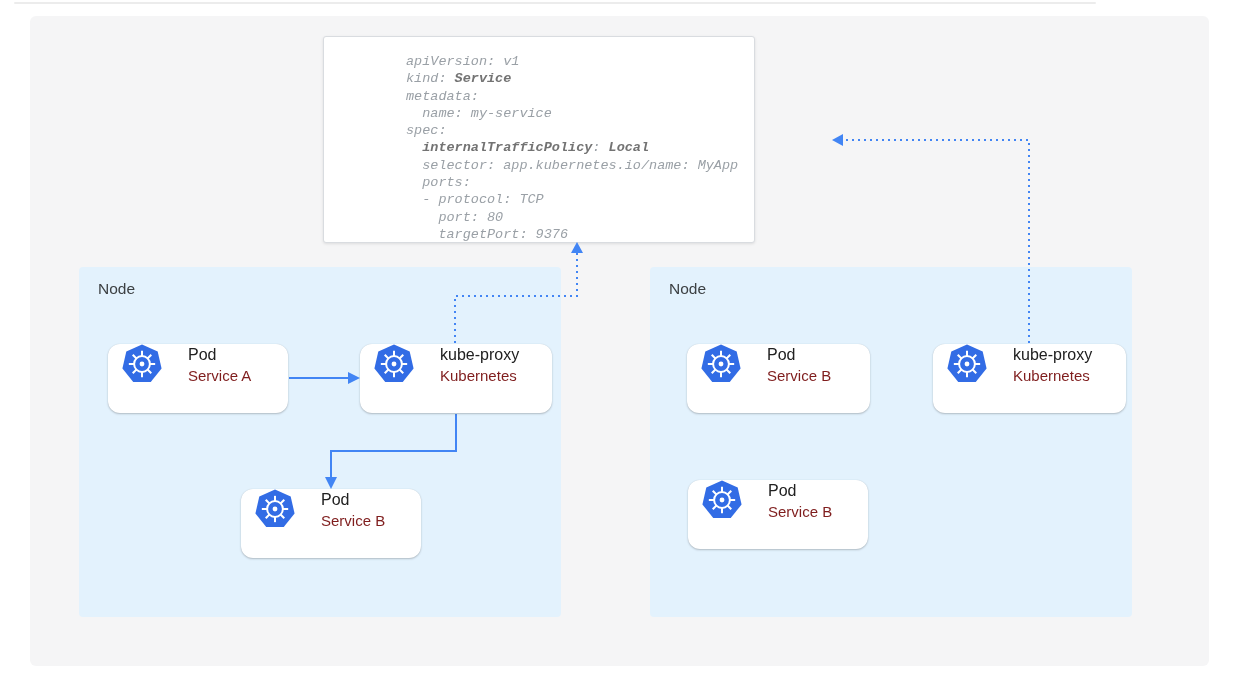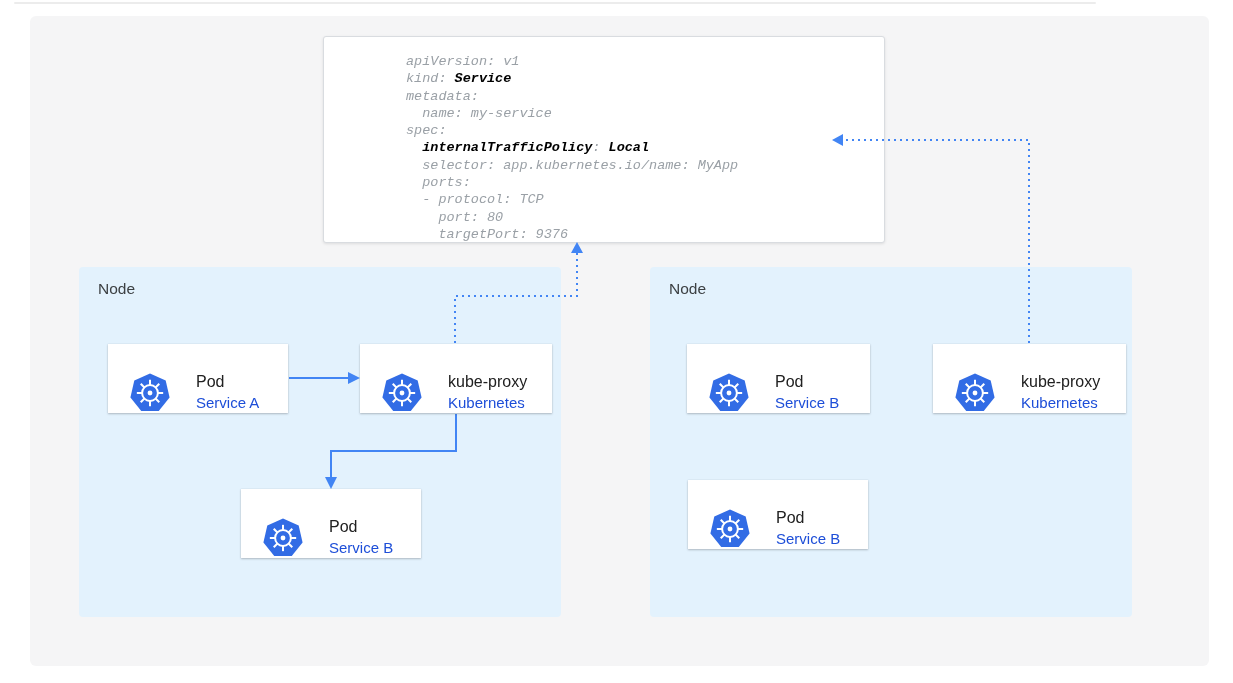--- a/index.html
+++ b/index.html
@@ -20,56 +20,56 @@
   .top-rule{
     position:absolute;left:14px;top:2px;width:1082px;height:2px;
     background:#ececec;border-radius:2px;
   }
   .panel{
     position:absolute;left:30px;top:16px;width:1179px;height:650px;
     background:var(--panel-bg);border-radius:6px;
   }
   
   .yaml-card{
-    position:absolute;left:323px;top:36px;width:562px;height:207px;
+    position:absolute;left:323px;top:36px;width:432px;height:207px;
     background:#ffffff;border:1px solid #d9dce0;border-radius:3px;
     box-shadow:0 1px 3px rgba(0,0,0,0.10);
   }
   .yaml-code{
     padding:16px 0 0 82px;
     font-family:"Liberation Mono","DejaVu Sans Mono",monospace;
     font-style:italic;
     font-size:13.5px;
     line-height:17.3px;
     color:#9aa0a6;
     white-space:pre;
   }
-  .yaml-code .bold{font-weight:700;color:#000000;margin-top:8px;}
+  .yaml-code .bold{font-weight:700;color:#737373;margin-top:8px;}
   
   .node{
     position:absolute;top:267px;width:482px;height:350px;
     background:var(--node-bg);border-radius:4px;
   }
   .node-left{left:79px;}
   .node-right{left:650px;}
   .node-label{
     position:absolute;left:19px;top:13px;
     font-size:15.5px;color:#3c4043;
   }
   
   .card{
     position:absolute;height:69px;
-    background:#ffffff;border-radius:0;
+    background:#ffffff;border-radius:12px;
     box-shadow:0 1px 2px rgba(60,64,67,0.30),0 0 1px rgba(60,64,67,0.15);
-    display:flex;align-items:flex-end;
-    padding-left:22px;
+    display:flex;align-items:flex-start;
+    padding-left:14px;
   }
   .card .k8s{width:40px;height:40px;flex:0 0 40px;margin-right:26px;}
   .card-title{font-size:16px;line-height:22px;color:#212121;}
-  .card-sub{font-size:15px;line-height:20px;color:#1d4ed8;}
+  .card-sub{font-size:15px;line-height:20px;color:#7f1d1d;}
   .card-pod-a        {left:108px;top:344px;width:180px;}
   .card-kproxy-left  {left:360px;top:344px;width:192px;}
   .card-pod-b-left   {left:241px;top:489px;width:180px;}
   .card-pod-b-rtop   {left:687px;top:344px;width:183px;}
   .card-kproxy-right {left:933px;top:344px;width:193px;}
   .card-pod-b-rbot   {left:688px;top:480px;width:180px;}
   .hept{fill:var(--k8s-blue);}
   .wheel{stroke:#ffffff;stroke-width:1.9;fill:none;}
   .hub{fill:#ffffff;stroke:none;}
   

